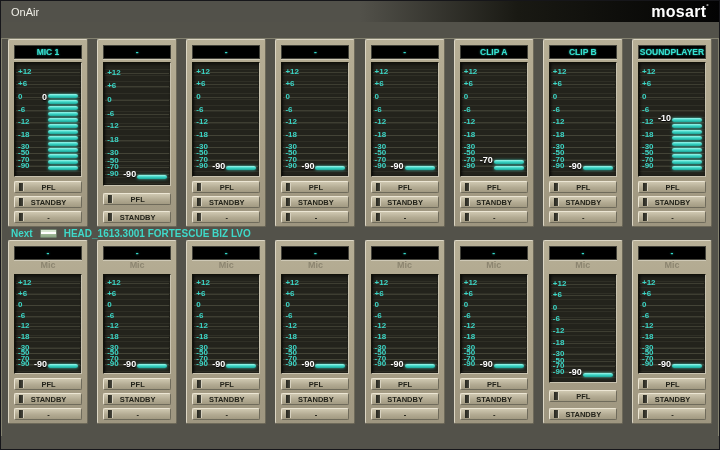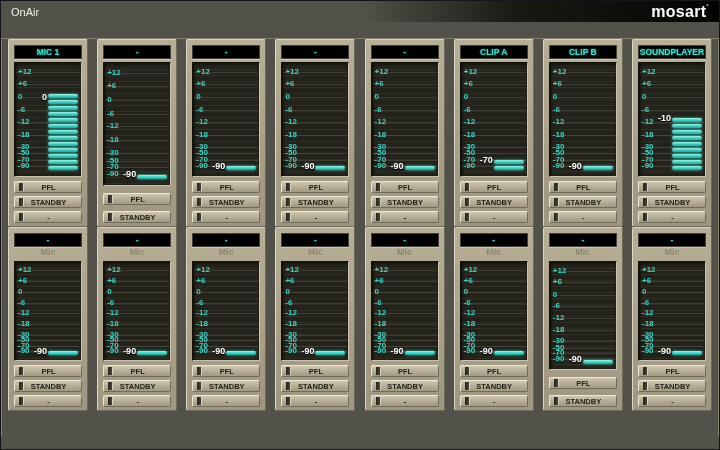--- a/index.html
+++ b/index.html
@@ -464,20 +464,25 @@
               <span class="btn-label">STANDBY</span>
             </div>
             <div class="btn">
               <span class="slot"></span>
               <span class="btn-label">-</span>
             </div>
           </div>
         </div>
       </div>
 
+    <div class="band next">
+      <span>Next</span>
+      <span class="chip-icon"></span>
+      <span>HEAD_1613.3001 FORTESCUE BIZ LVO</span>
+    </div>
 
     <div class="strips-row bottom" id="row-bottom">
         <div class="strip">
           <div class="display">-</div>
           <div class="subtitle">Mic</div>
           <div class="meter">
             <div class="tickline" style="top: 8.134px;"></div>
             <span class="tick" style="top: 8.134px;">+12</span>
             <div class="tickline" style="top: 18.62px;"></div>
             <span class="tick" style="top: 18.62px;">+6</span>

